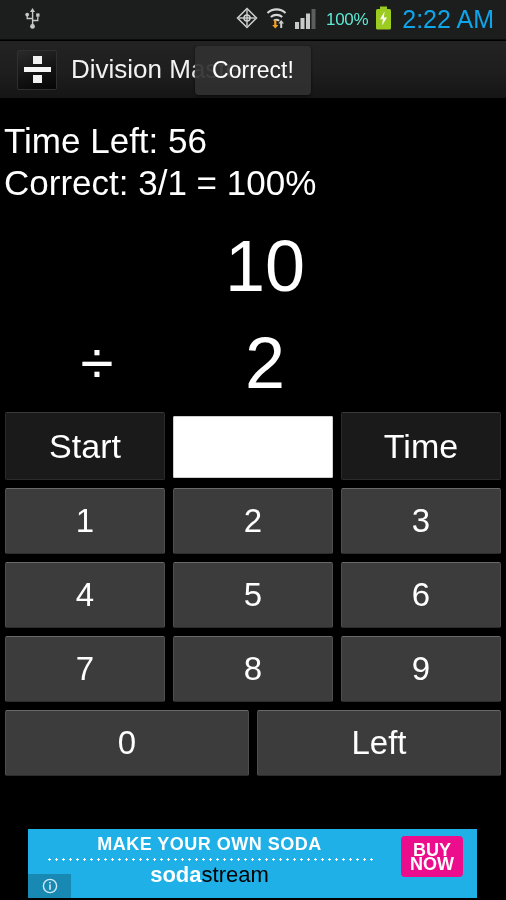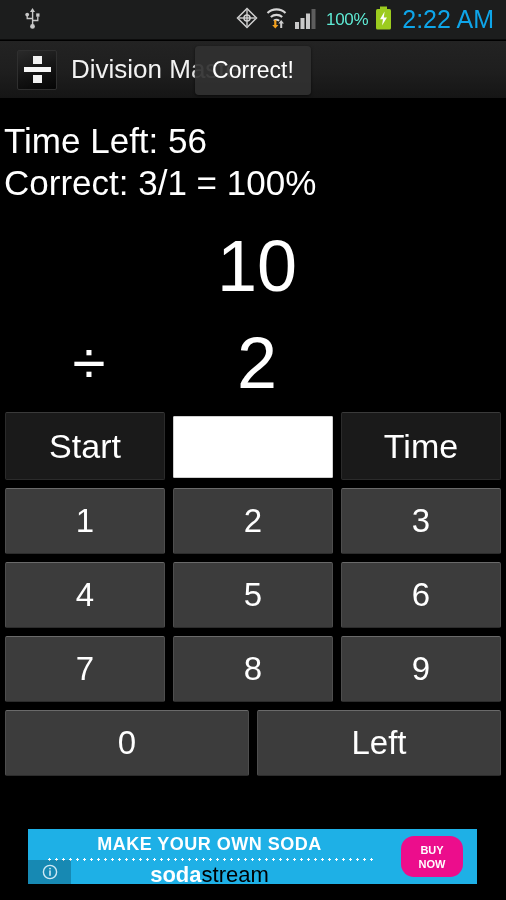--- a/index.html
+++ b/index.html
@@ -65,21 +65,21 @@
   }
 
   
   .stats { position:absolute; left:0; top:120px; width:443px; padding-left:4px; }
   .stat-line {
     color:#ffffff; font-size:35px; line-height:42px;
     font-family:"Liberation Sans", sans-serif; white-space:nowrap;
   }
 
   
-  .problem { position:absolute; left:4px; top:222px; width:426px; height:185px; }
+  .problem { position:absolute; left:12px; top:222px; width:426px; height:185px; }
   .operand {
     position:absolute; width:506px; text-align:center;
     color:#fff; font-size:72px; line-height:72px;
     font-family:"Liberation Sans", sans-serif;
   }
   .operand.top { top:8px; }
   .operand.bottom { top:105px; }
   .op-sign {
     position:absolute; left:55px; top:110px; width:60px; text-align:center;
     color:#fff; font-size:60px; line-height:62px;
@@ -116,21 +116,21 @@
     border-bottom-color:#2c2c2c;
     border-radius:2px;
     color:#ffffff; font-size:33px;
     font-family:"Liberation Sans", sans-serif;
     display:flex; align-items:center; justify-content:center;
   }
   .btn-key.wide { flex:1; }
 
   
   .ad {
-    position:absolute; left:28px; top:829px; width:449px; height:55px;
+    position:absolute; left:28px; top:829px; width:449px; height:69px;
     background:#1eb0e6;
     overflow:hidden;
   }
   .ad-head {
     position:absolute; left:0; top:5px; width:100%;
     text-align:center; padding-right:86px;
     color:#ffffff; font-size:18px; font-weight:bold;
     letter-spacing:0.5px;
     font-family:"Liberation Sans", sans-serif;
   }
@@ -142,23 +142,23 @@
   .ad-logo {
     position:absolute; left:0; top:33px; width:100%;
     text-align:center; padding-right:86px;
     font-size:22px; font-family:"Liberation Sans", sans-serif;
     white-space:nowrap;
   }
   .ad-logo .b { color:#ffffff; font-weight:bold; }
   .ad-logo .l { color:#000000; font-weight:normal; }
   .ad-buy {
     position:absolute; right:14px; top:7px; width:62px; height:41px;
-    background:#ec0d8c; border-radius:13px;
+    background:#ec0d8c; border-radius:4px;
     display:flex; flex-direction:column; align-items:center; justify-content:center;
-    color:#ffffff; font-size:11px; font-weight:bold; line-height:14px;
+    color:#ffffff; font-size:18px; font-weight:bold; line-height:14px;
     font-family:"Liberation Sans", sans-serif;
   }
   .ad-info {
     position:absolute; left:0; bottom:0; width:43px; height:24px;
     background:rgba(0,0,0,0.22);
     display:flex; align-items:center; justify-content:center;
   }
   .ad-info svg { display:block; }
 </style>
 </head>

